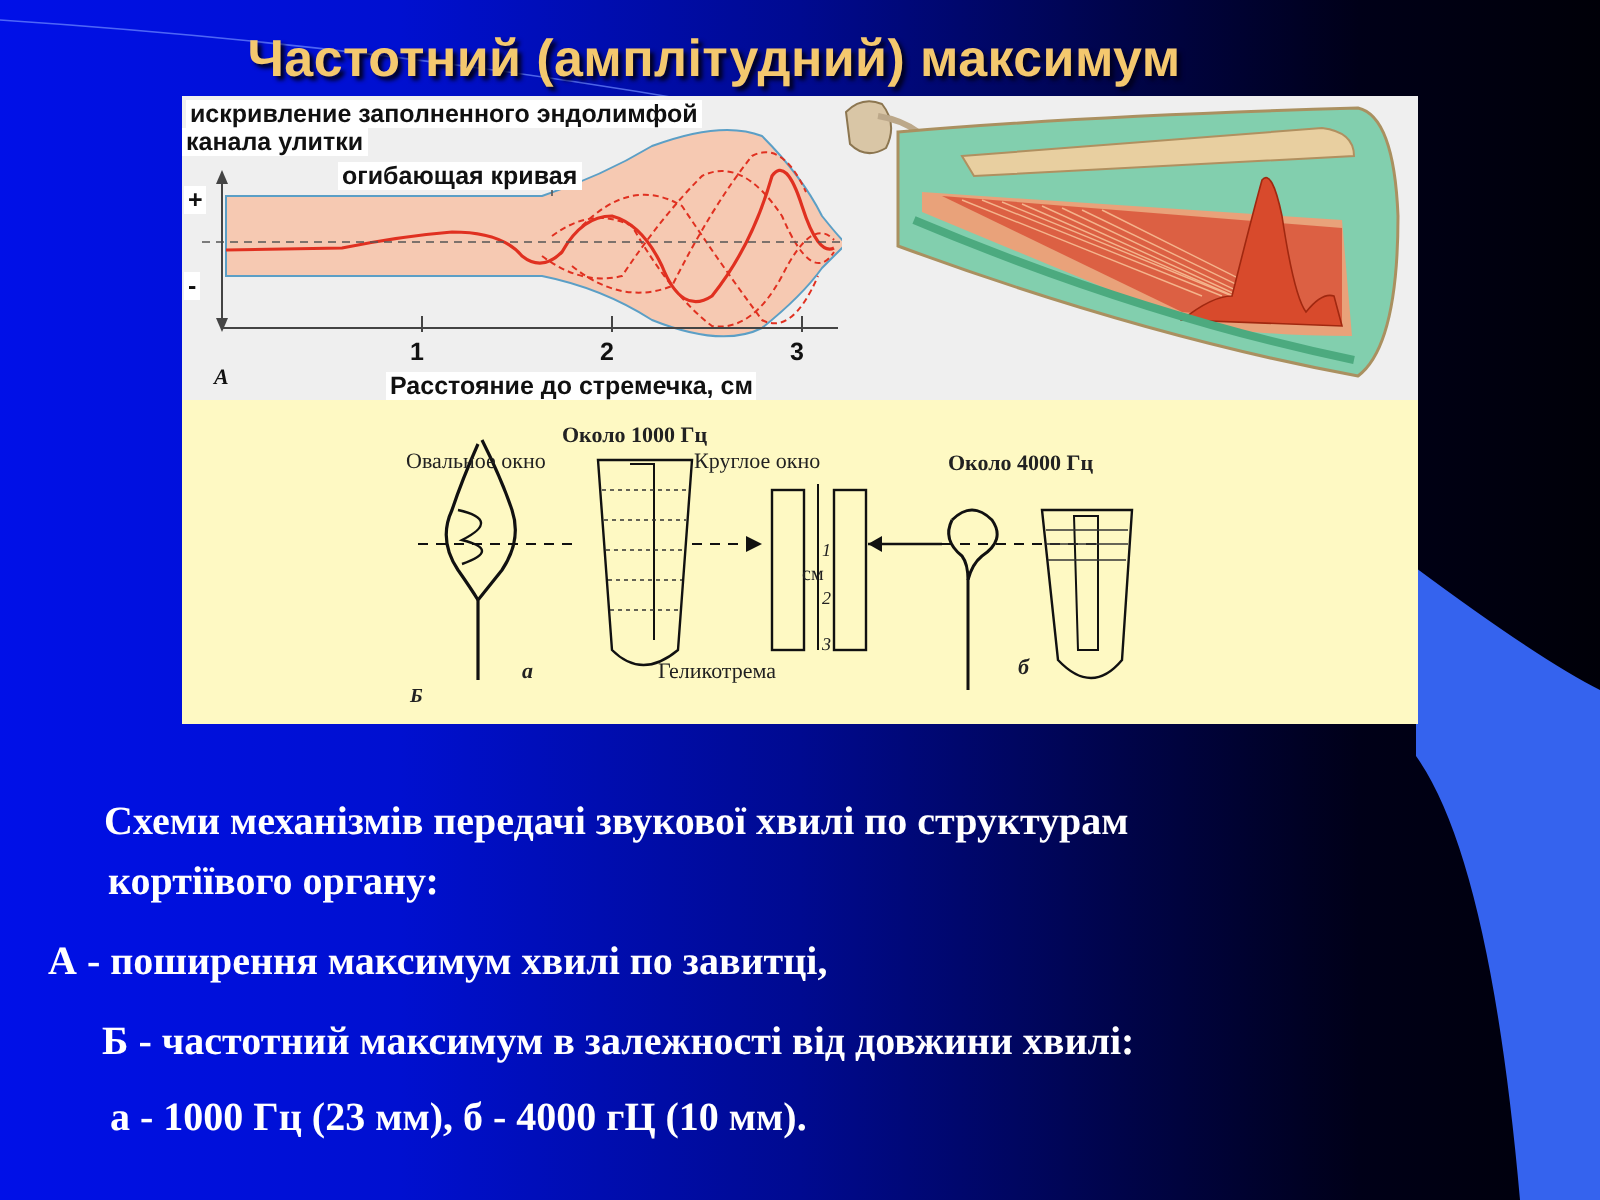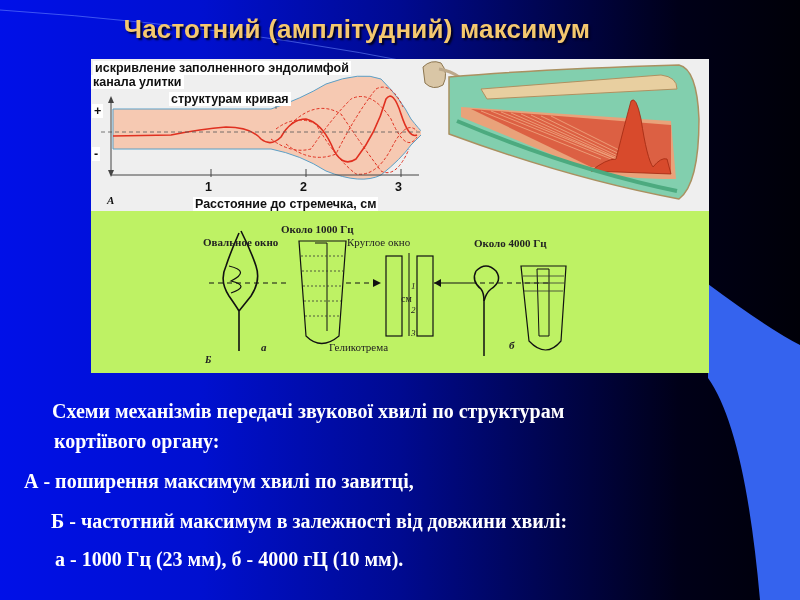--- a/index.html
+++ b/index.html
@@ -11,22 +11,22 @@
   .bg-arc {
     position: absolute; left: 0; top: 0; width: 800px; height: 600px; pointer-events: none;
   }
   .title {
     position: absolute; left: 0; width: 714px; top: 14px; text-align: center;
     color: #f4c86e; font-weight: bold; font-size: 26px;
     text-shadow: 2px 2px 2px #000020;
     letter-spacing: 0.2px;
   }
   .figure {
-    position: absolute; left: 91px; top: 59px; width: 618px; height: 314px;
-    background: #bef264;
+    position: absolute; left: 91px; top: 48px; width: 618px; height: 314px;
+    background: #fef9c3;
   }
   .panel-a {
     position: absolute; left: 0; top: 0; width: 330px; height: 152px;
     background: #efefef;
   }
   .panel-a .lbl {
     position: absolute; font-weight: bold; font-size: 12.5px; color: #111;
     background: #fff; white-space: nowrap; line-height: 14px; padding: 0 2px;
   }
   .cochlea-3d {
@@ -75,21 +75,21 @@
 
       <line x1="20" y1="116" x2="328" y2="116" stroke="#444" stroke-width="1"></line>
       <line x1="120" y1="110" x2="120" y2="118" stroke="#444"></line>
       <line x1="215" y1="110" x2="215" y2="118" stroke="#444"></line>
       <line x1="310" y1="110" x2="310" y2="118" stroke="#444"></line>
 
       <line x1="185" y1="50" x2="185" y2="36" stroke="#555" stroke-width="0.8"></line>
     </svg>
     <span class="lbl" style="left:2px;top:2px;">искривление заполненного эндолимфой</span>
     <span class="lbl" style="left:0px;top:16px;">канала улитки</span>
-    <span class="lbl" style="left:78px;top:33px;">структурам кривая</span>
+    <span class="lbl" style="left:78px;top:33px;">огибающая кривая</span>
     <span class="lbl" style="left:1px;top:45px;">+</span>
     <span class="lbl" style="left:1px;top:88px;">-</span>
     <span class="lbl" style="left:112px;top:121px;background:transparent;">1</span>
     <span class="lbl" style="left:207px;top:121px;background:transparent;">2</span>
     <span class="lbl" style="left:302px;top:121px;background:transparent;">3</span>
     <span class="lbl italic-letter" style="left:14px;top:134px;background:transparent;font-size:11px;">А</span>
     <span class="lbl" style="left:102px;top:138px;">Расстояние до стремечка, см</span>
   </div>
 
   <div class="cochlea-3d">
@@ -154,21 +154,21 @@
 
     <path d="M430,55 L475,55 L470,130 Q455,148 438,130 Z" stroke="#111" stroke-width="1.2" fill="none"></path>
     <path d="M446,58 L458,58 L458,125 L448,125 Z" stroke="#111" stroke-width="1" fill="none"></path>
     <g stroke="#333" stroke-width="0.8">
       <line x1="432" y1="65" x2="473" y2="65"></line>
         <line x1="432" y1="72" x2="473" y2="72"></line>
       <line x1="433" y1="80" x2="472" y2="80"></line>
     </g>
   </svg>
   <span class="panel-b-text" style="left:190px;top:164px;">Около 1000 Гц</span>
-  <span class="panel-b-text" style="left:112px;top:177px;font-weight:bold;text-align:right;">Овальное окно</span>
+  <span class="panel-b-text" style="left:112px;top:177px;font-weight:normal;text-align:right;">Овальное окно</span>
   <span class="panel-b-text" style="left:256px;top:177px;font-weight:normal;">Круглое окно</span>
   <span class="panel-b-text" style="left:310px;top:190px;font-size:10px;font-weight:normal;margin-top:44px;">см</span>
   <span class="panel-b-text" style="left:320px;top:222px;font-size:9px;font-style:italic;font-weight:normal;">1</span>
   <span class="panel-b-text" style="left:320px;top:246px;font-size:9px;font-style:italic;font-weight:normal;">2</span>
   <span class="panel-b-text" style="left:320px;top:269px;font-size:9px;font-style:italic;font-weight:normal;">3</span>
   <span class="panel-b-text" style="left:383px;top:178px;">Около 4000 Гц</span>
   <span class="panel-b-text" style="left:238px;top:282px;font-weight:normal;">Геликотрема</span>
   <span class="panel-b-text italic-letter" style="left:170px;top:282px;">а</span>
   <span class="panel-b-text italic-letter" style="left:418px;top:280px;">б</span>
   <span class="panel-b-text italic-letter" style="left:114px;top:295px;font-size:10px;">Б</span>

